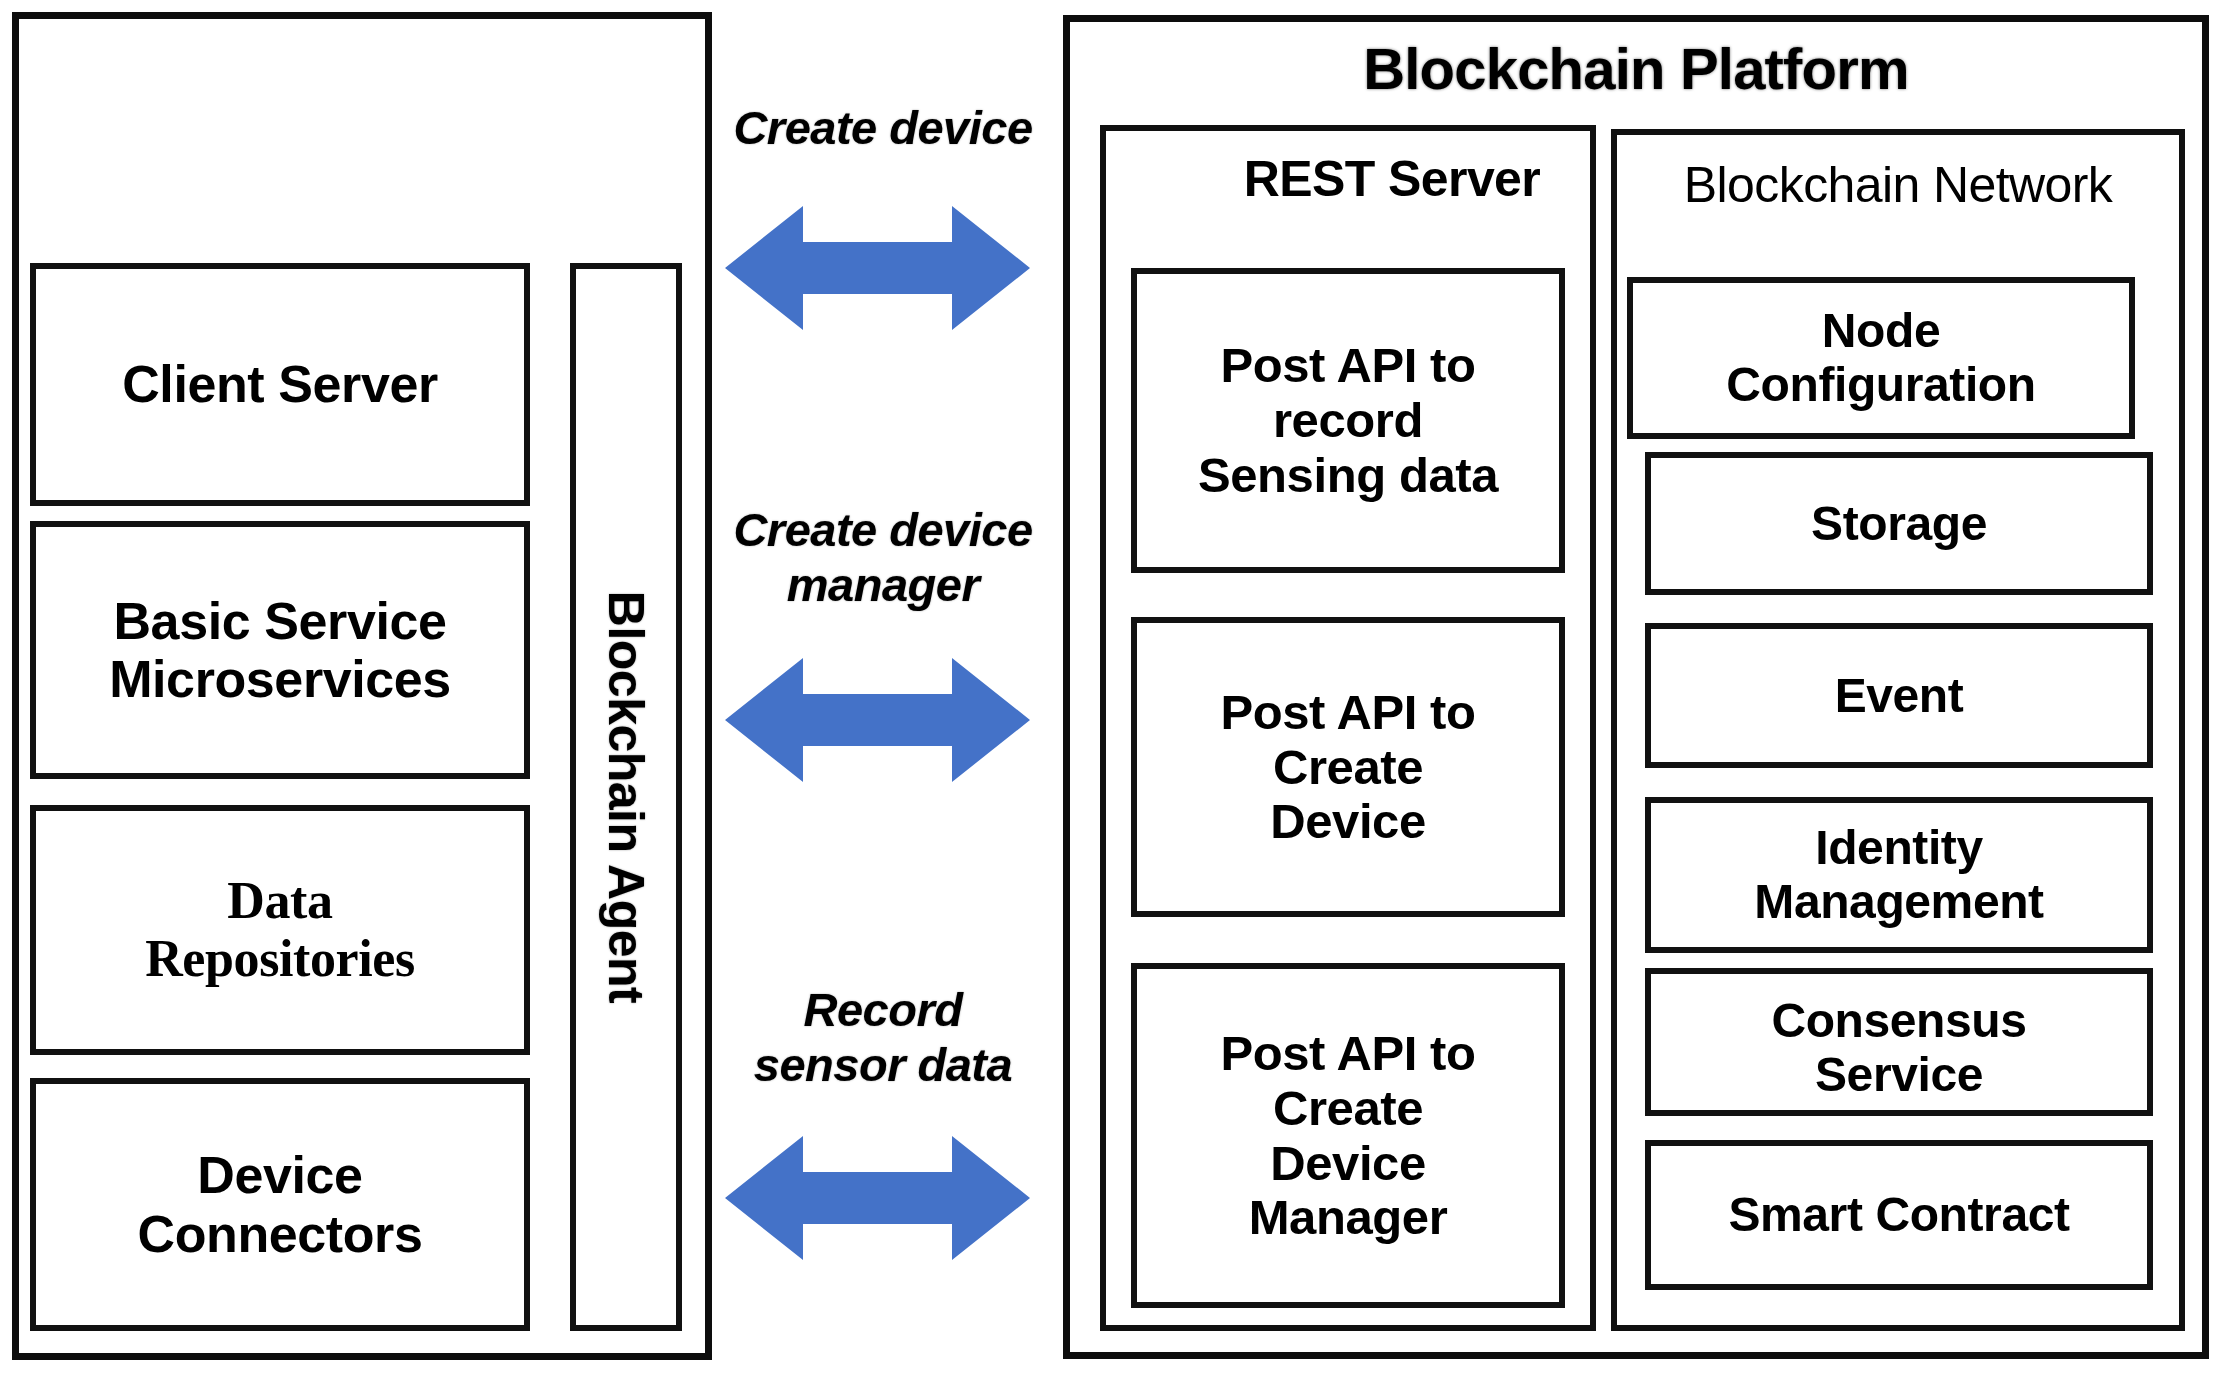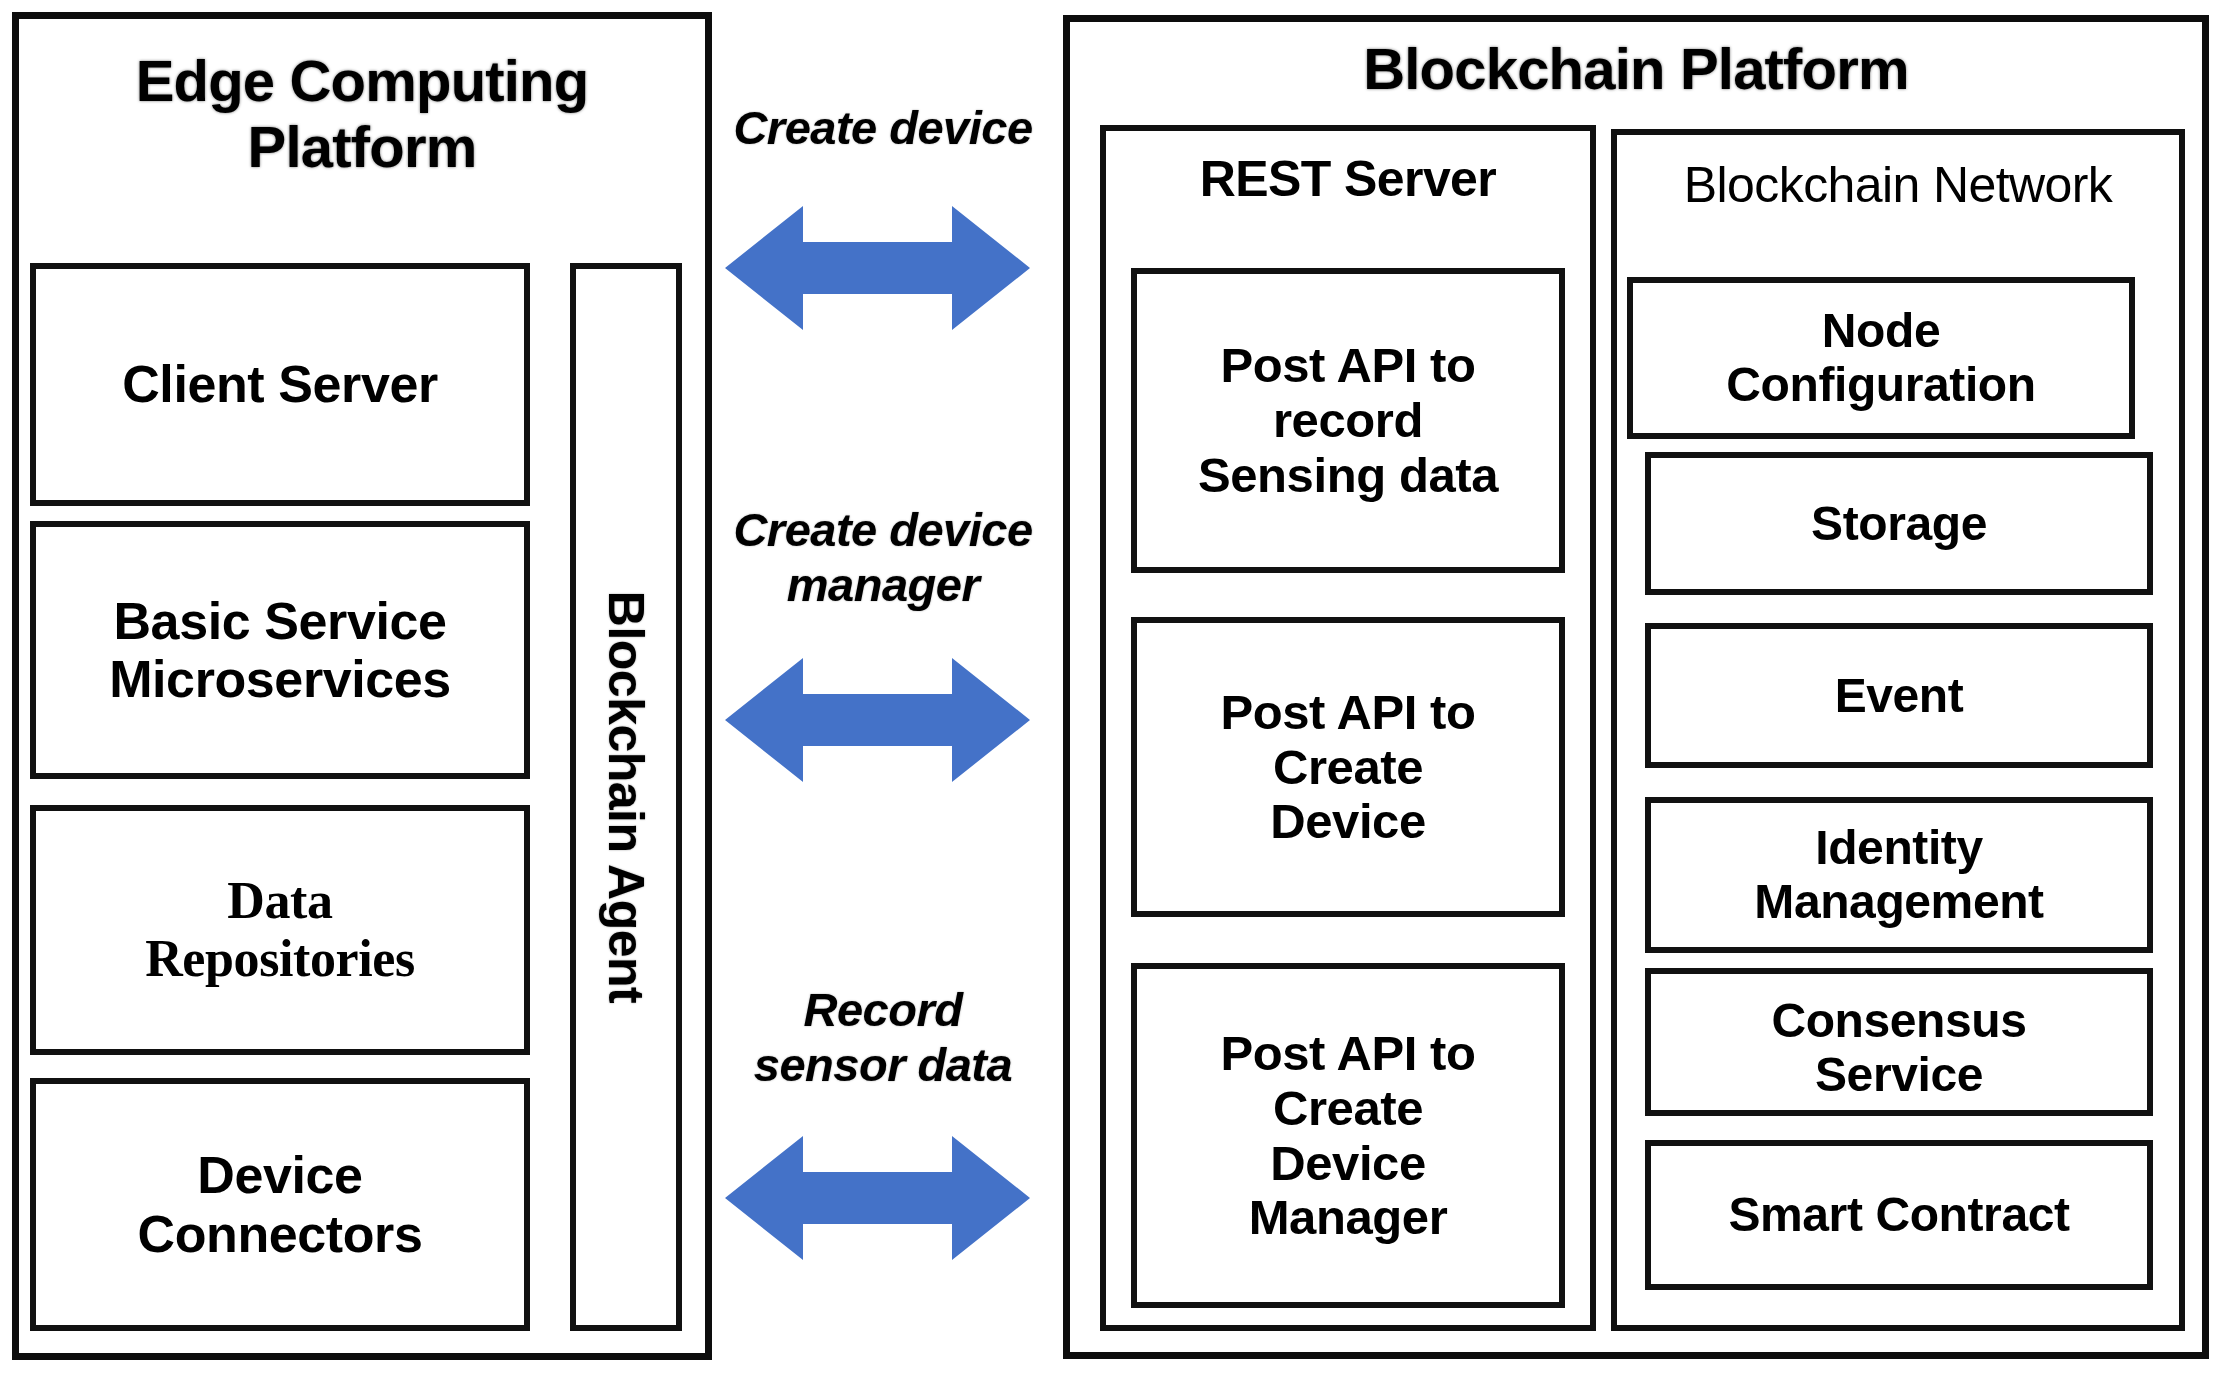--- a/index.html
+++ b/index.html
@@ -108,22 +108,20 @@
   .arrow svg { display: block; width: 100%; height: 100%; }
 </style>
 </head>
 <body>
 
 <div id="canvas">
 
   <div class="panel" style="left:12px; top:12px; width:700px; height:1348px;">
   </div>
 
-  <div class="panel-title title-main" style="left:30px; top:48px; width:664px;">Edge Computing
-Platform</div>
 
   <div class="cell" style="left:30px; top:263px; width:500px; height:243px;">
     <span style="font-size:52px;">Client Server</span>
   </div>
 
   <div class="cell" style="left:30px; top:521px; width:500px; height:258px;">
     <span style="font-size:52px; white-space:pre-line;">Basic Service
 Microservices</span>
   </div>
 
@@ -167,21 +165,21 @@
     </svg>
   </div>
 
   <div class="panel" style="left:1063px; top:15px; width:1146px; height:1344px;">
   </div>
 
   <div class="panel-title title-main" style="left:1083px; top:36px; width:1106px;">Blockchain Platform</div>
 
   <div class="subpanel" style="left:1100px; top:125px; width:496px; height:1206px;">
   </div>
-  <div class="group-title light" style="left:1100px; top:152px; width:496px;">REST Server</div>
+  <div class="group-title light" style="left:1100px; top:152px; width:496px;padding-left:44px;">REST Server</div>
 
   <div class="cell" style="left:1131px; top:268px; width:434px; height:305px;">
     <span style="font-size:49px; white-space:pre-line;">Post API to
 record
 Sensing data</span>
   </div>
 
   <div class="cell" style="left:1131px; top:617px; width:434px; height:300px;">
     <span style="font-size:49px; white-space:pre-line;">Post API to
 Create

